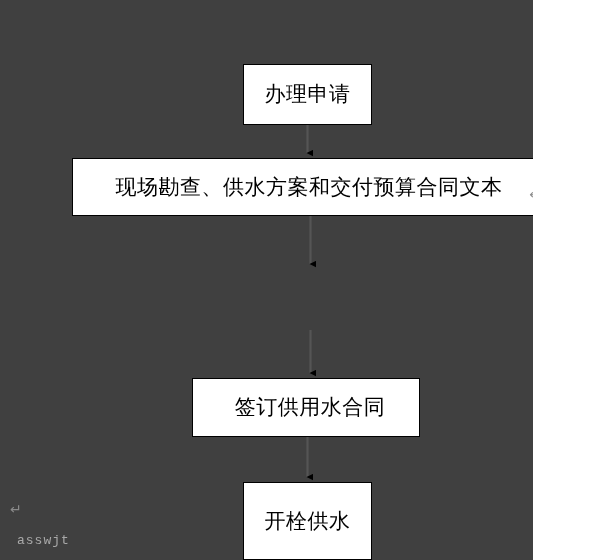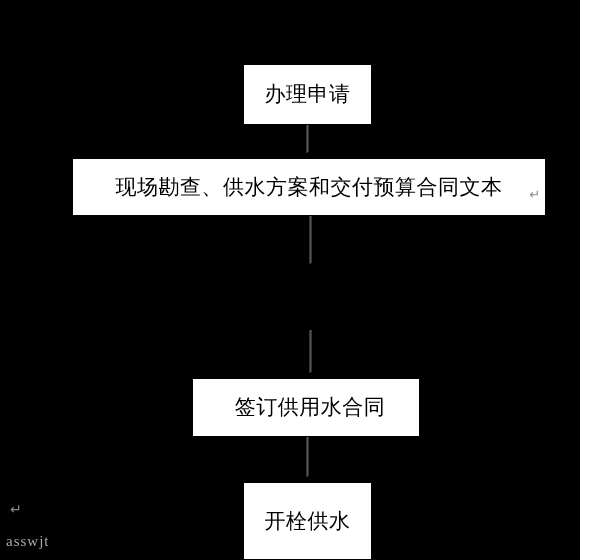--- a/index.html
+++ b/index.html
@@ -5,23 +5,23 @@
   html, body {
     margin: 0;
     padding: 0;
     background: #ffffff;
   }
   body {
     font-family: "Liberation Serif", "DejaVu Serif", serif;
   }
   #canvas {
     position: relative;
-    width: 580px;
+    width: 533px;
     height: 560px;
-    background: #000000;
+    background: #404040;
     overflow: hidden;
   }
 
   
   .node {
     position: absolute;
     box-sizing: border-box;
     border: 1.4px solid #000000;
     background: #ffffff;
     display: flex;
@@ -61,25 +61,25 @@
     left: 0;
     top: 0;
     width: 616px;
     height: 560px;
     pointer-events: none;
   }
 
   
   #watermark {
     position: absolute;
-    left: 6px;
+    left: 17px;
     top: 533px;
     color: #a9a9a9;
-    font-family: Liberation Serif, serif;
-    font-size: 15px;
+    font-family: Liberation Mono, monospace;
+    font-size: 13px;
     letter-spacing: 1px;
     user-select: none;
   }
 </style>
 </head>
 <body>
 
 <div id="canvas">
 
   <svg class="connector" viewBox="0 0 616 560" xmlns="http://www.w3.org/2000/svg">

